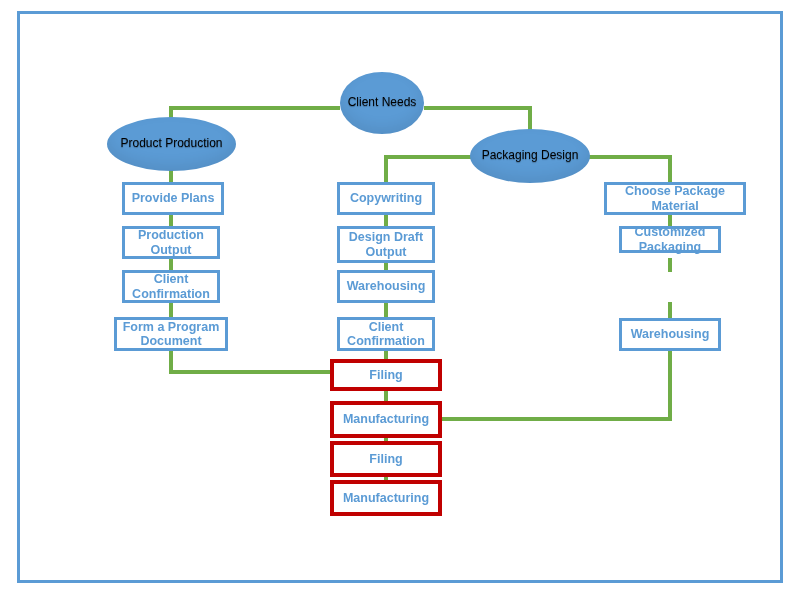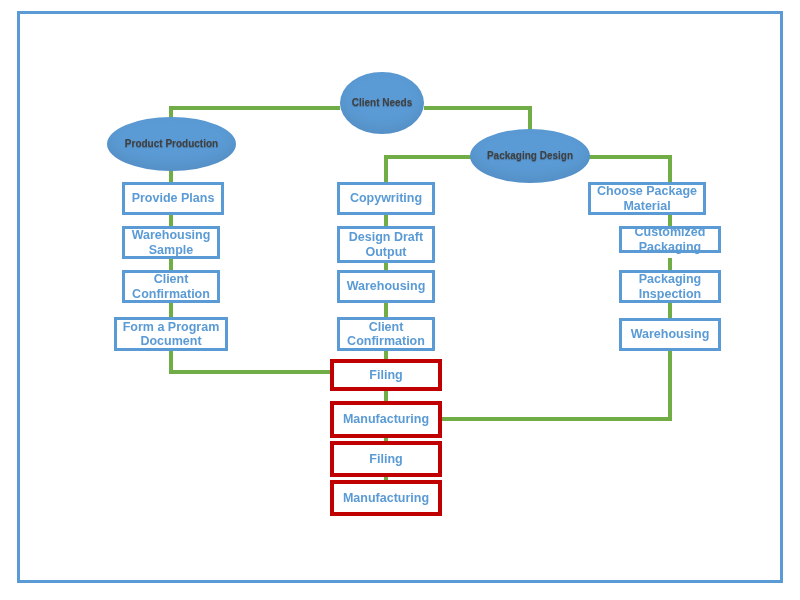--- a/index.html
+++ b/index.html
@@ -38,23 +38,23 @@
     box-sizing: border-box;
     display: flex;
     align-items: center;
     justify-content: center;
     text-align: center;
     line-height: 1.15;
   }
   .ellipse {
     background: #5B9BD5;
     border-radius: 50%;
-    color: #404040;
-    font-weight: bold;
-    font-size: 10px;
+    color: #000000;
+    font-weight: normal;
+    font-size: 12px;
     text-shadow: 0 1px 1px rgba(0,0,0,0.28);
     box-shadow: inset 0 -6px 14px rgba(0,0,0,0.08);
   }
   .box {
     background: #ffffff;
     color: #5B9BD5;
     font-weight: bold;
     font-size: 12.5px;
   }
   .box-blue {
@@ -114,21 +114,21 @@
   </div>
 
   <div class="node ellipse" style="left:470px; top:129px; width:120px; height:54px;">
     <span>Packaging Design</span>
   </div>
 
   <div class="node box box-blue" style="left:122px; top:182px; width:102px; height:33px;text-align:right;">
     <span>Provide Plans</span>
   </div>
   <div class="node box box-blue" style="left:122px; top:226px; width:98px; height:33px;">
-    <span>Warehousing Sample</span>
+    <span>Production Output</span>
   </div>
   <div class="node box box-blue" style="left:122px; top:270px; width:98px; height:33px;">
     <span>Client Confirmation</span>
   </div>
   <div class="node box box-blue" style="left:114px; top:317px; width:114px; height:34px;">
     <span>Form a Program Document</span>
   </div>
 
   <div class="node box box-blue" style="left:337px; top:182px; width:98px; height:33px;">
     <span>Copywriting</span>
@@ -136,28 +136,25 @@
   <div class="node box box-blue" style="left:337px; top:226px; width:98px; height:37px;">
     <span>Design Draft Output</span>
   </div>
   <div class="node box box-blue" style="left:337px; top:270px; width:98px; height:33px;">
     <span>Warehousing</span>
   </div>
   <div class="node box box-blue" style="left:337px; top:317px; width:98px; height:34px;">
     <span>Client Confirmation</span>
   </div>
 
-  <div class="node box box-blue" style="left:588px; top:182px; width:118px; height:33px;">
+  <div class="node box box-blue" style="left:604px; top:182px; width:142px; height:33px;">
     <span>Choose Package Material</span>
   </div>
   <div class="node box box-blue" style="left:619px; top:226px; width:102px; height:27px;">
     <span>Customized Packaging</span>
-  </div>
-  <div class="node box box-blue" style="left:619px; top:270px; width:102px; height:33px;">
-    <span>Packaging Inspection</span>
   </div>
   <div class="node box box-blue" style="left:619px; top:318px; width:102px; height:33px;">
     <span>Warehousing</span>
   </div>
 
   <div class="node box box-red" style="left:330px; top:359px; width:112px; height:32px;">
     <span>Filing</span>
   </div>
   <div class="node box box-red" style="left:330px; top:401px; width:112px; height:37px;">
     <span>Manufacturing</span>

